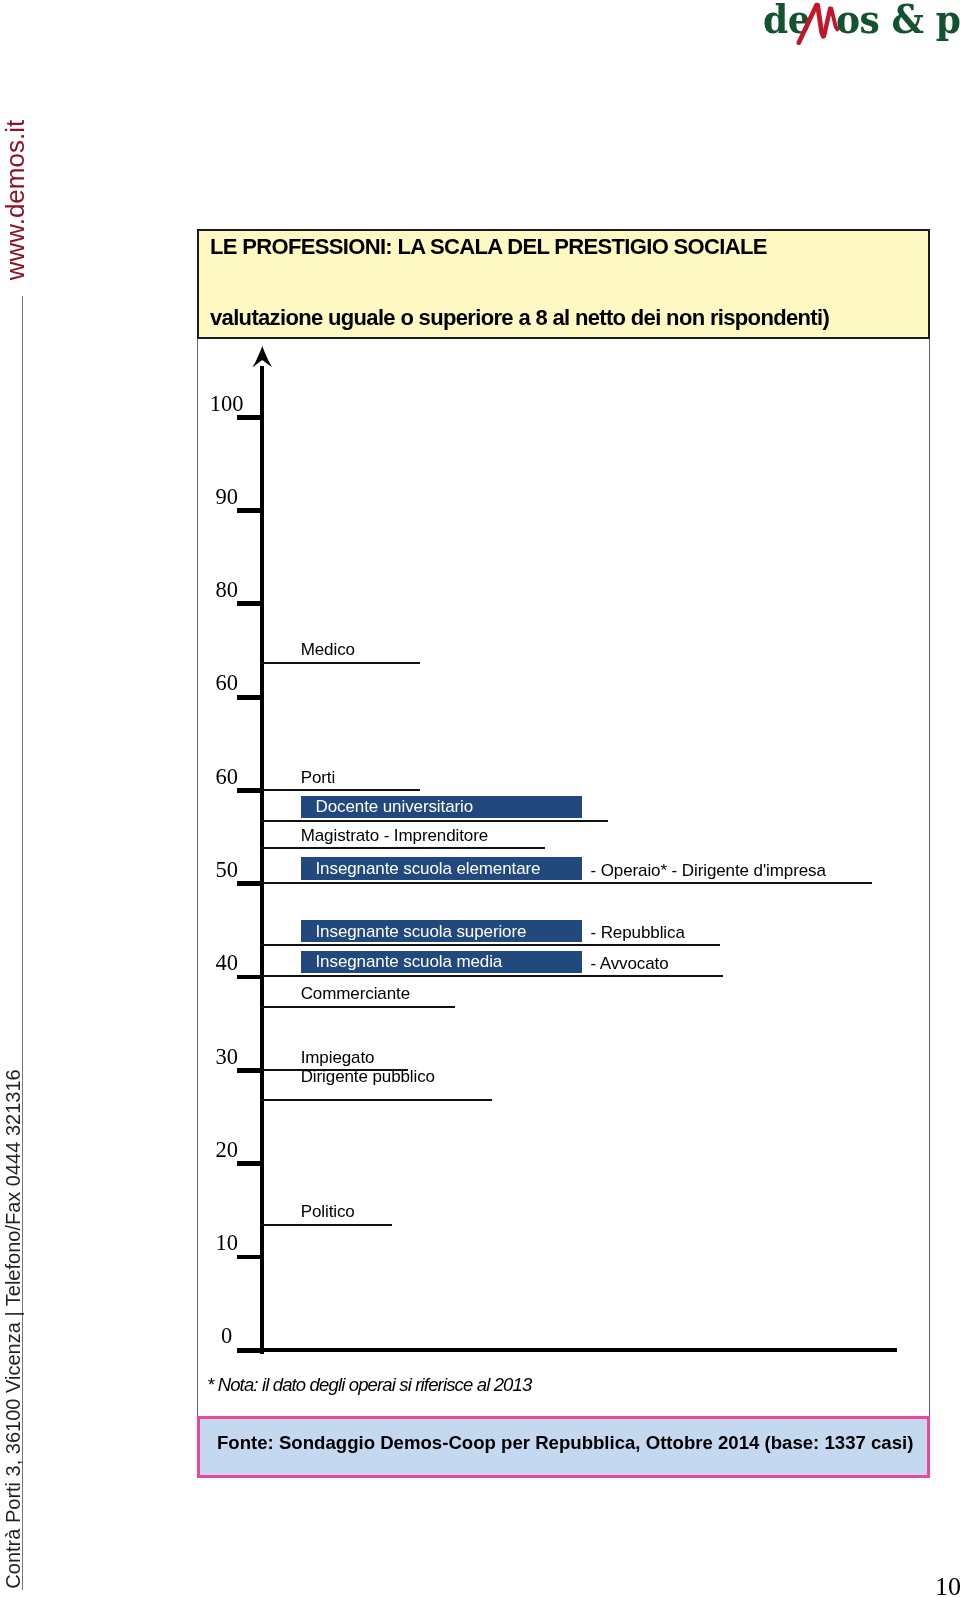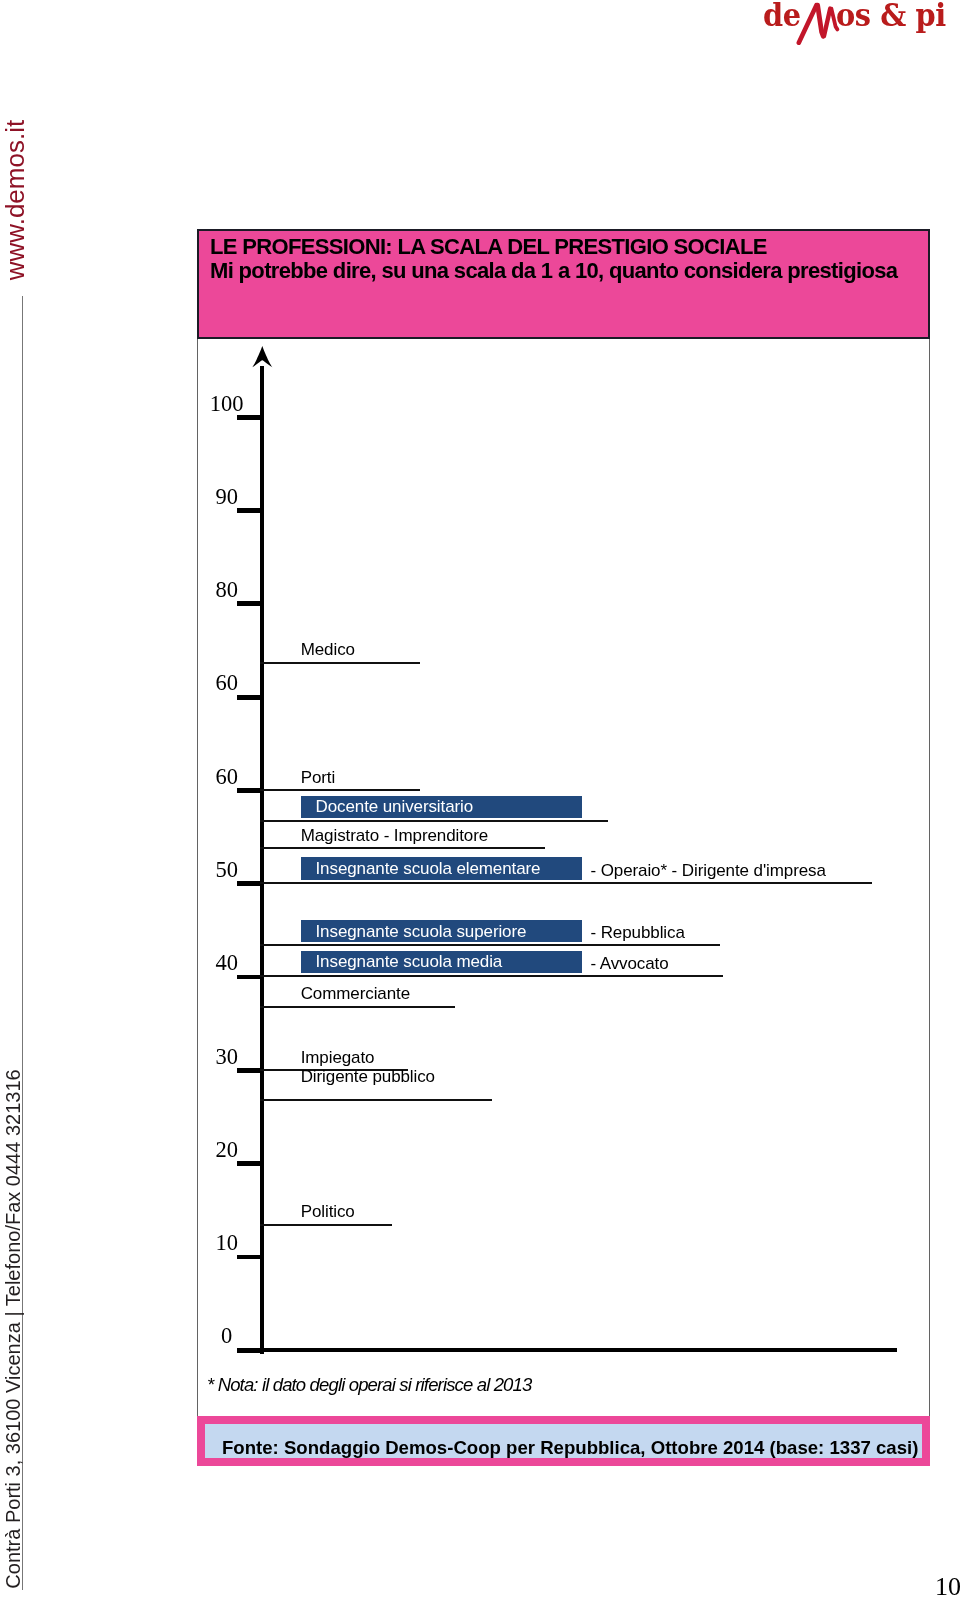--- a/index.html
+++ b/index.html
@@ -3,43 +3,43 @@
 <meta charset="utf-8">
 <style>
   html,body{margin:0;padding:0;background:#ffffff;}
   body{width:960px;height:1597px;position:relative;overflow:hidden;
        font-family:"Liberation Sans",sans-serif;color:#000;
        -webkit-font-smoothing:antialiased;}
 
   
   .logo{position:absolute;left:762px;top:0px;width:200px;height:46px;}
   .lg{position:absolute;font-family:"DejaVu Serif Condensed","DejaVu Serif",serif;font-weight:bold;
-      font-size:32px;letter-spacing:-0.4px;color:#b91c1c;line-height:1;white-space:nowrap;}
+      font-size:40px;letter-spacing:-0.4px;color:#14532d;line-height:1;white-space:nowrap;}
   .lgA{left:1px;top:-1px;}
   .lgM{position:absolute;left:33px;top:1px;}
   .lgB{left:74px;top:-1px;}
 
   
   .side-url{position:absolute;left:-85px;top:185px;width:200px;height:30px;line-height:30px;color:#8E1226;
             transform:rotate(-90deg);transform-origin:50% 50%;
             font-size:26px;white-space:nowrap;text-align:center;font-weight:400;}
   .side-rule{position:absolute;left:22px;top:296px;width:1px;height:1294px;background:#777;}
   .side-addr{position:absolute;left:-267px;top:1316px;width:560px;height:26px;line-height:26px;
              transform:rotate(-90deg);transform-origin:50% 50%;
              font-size:20px;white-space:nowrap;text-align:center;color:#231f20;}
 
   
   .frame{position:absolute;left:197px;top:229px;width:733px;height:1189px;
          border:1px solid #636363;box-sizing:border-box;}
   .hdrbox{position:absolute;left:197px;top:229px;width:733px;height:110px;
           border:2px solid #1b1b26;box-sizing:border-box;background:#c4d8f0;}
   .hdrline{position:absolute;left:11px;font-size:22px;font-weight:bold;
            white-space:nowrap;letter-spacing:-0.66px;}
-  .footbox{position:absolute;left:197px;top:1416px;width:733px;height:50px;
-           border:8px solid #ec4899;box-sizing:border-box;background:#c4d8f0;text-align:right;}
+  .footbox{position:absolute;left:197px;top:1416px;width:733px;height:62px;
+           border:3px solid #ec4899;box-sizing:border-box;background:#c4d8f0;text-align:right;}
   .footbox .t{position:absolute;left:17px;top:13px;font-size:18.6px;font-weight:bold;white-space:nowrap;}
   .note{position:absolute;left:207px;top:1374px;font-size:18.5px;letter-spacing:-0.85px;font-style:italic;white-space:nowrap;}
   .pageno{position:absolute;left:905px;top:1574px;width:56px;text-align:right;font-family:"Liberation Serif",serif;font-size:26px;line-height:1;}
 
   
   .ytl{position:absolute;font-size:22.5px;font-family:"Liberation Serif",serif;
        text-align:center;white-space:nowrap;line-height:1;}
   .ytick{position:absolute;background:#000;height:4.8px;}
   .yaxis{position:absolute;background:#000;width:4px;}
   .xaxis{position:absolute;background:#000;height:4px;}
@@ -64,23 +64,23 @@
   </svg>
   <span class="lg lgB">os &amp; pi</span>
 </div>
 
 <div class="side-url" style="color: rgb(142, 18, 38);">www.demos.it</div>
 <div class="side-rule"></div>
 <div class="side-addr">Contrà Porti 3, 36100 Vicenza | Telefono/Fax 0444 321316</div>
 
 <div class="frame"></div>
 
-<div class="hdrbox" style="background: #ec4899;">
+<div class="hdrbox" style="background: #fef9c3;">
   <div class="hdrline" style="top:3px">LE PROFESSIONI: LA SCALA DEL PRESTIGIO SOCIALE</div>
-  <div class="hdrline" style="top:26.7px">Mi potrebbe dire, su una scala da 1 a 10, quanto considera prestigiosa</div>
+  <div class="hdrline" style="top:74.1px">valutazione uguale o superiore a 8 al netto dei non rispondenti)</div>
 </div>
 
 <div id="chart">
     <div class="yaxis" style="left:260px;top:366px;height:988.2px"></div>
     <svg class="arrow" style="left:250px;top:345px" width="25" height="25" viewBox="0 0 25 25">
       <path d="M12.3 1.0 C13.3 3.8 16.6 11.8 18.8 16.2 C20.4 19.4 21.6 21.2 22.4 22.3 C20.4 21.1 17.6 19.0 15.6 17.4 C14.2 16.3 13.1 15.5 12.3 15.2 C11.5 15.5 10.4 16.3 9.0 17.4 C7.0 19.0 4.2 21.1 2.2 22.3 C3.0 21.2 4.2 19.4 5.8 16.2 C8.0 11.8 11.3 3.8 12.3 1.0 Z" fill="#000"></path>
     </svg>
     <div class="xaxis" style="left:260px;top:1347.9px;width:637px"></div>
     <div class="ytick" style="left:237px;top:1347.8px;width:25px"></div>
     <div class="ytl" style="left:186.7px;width:80px;top:1325.4px">0</div>

